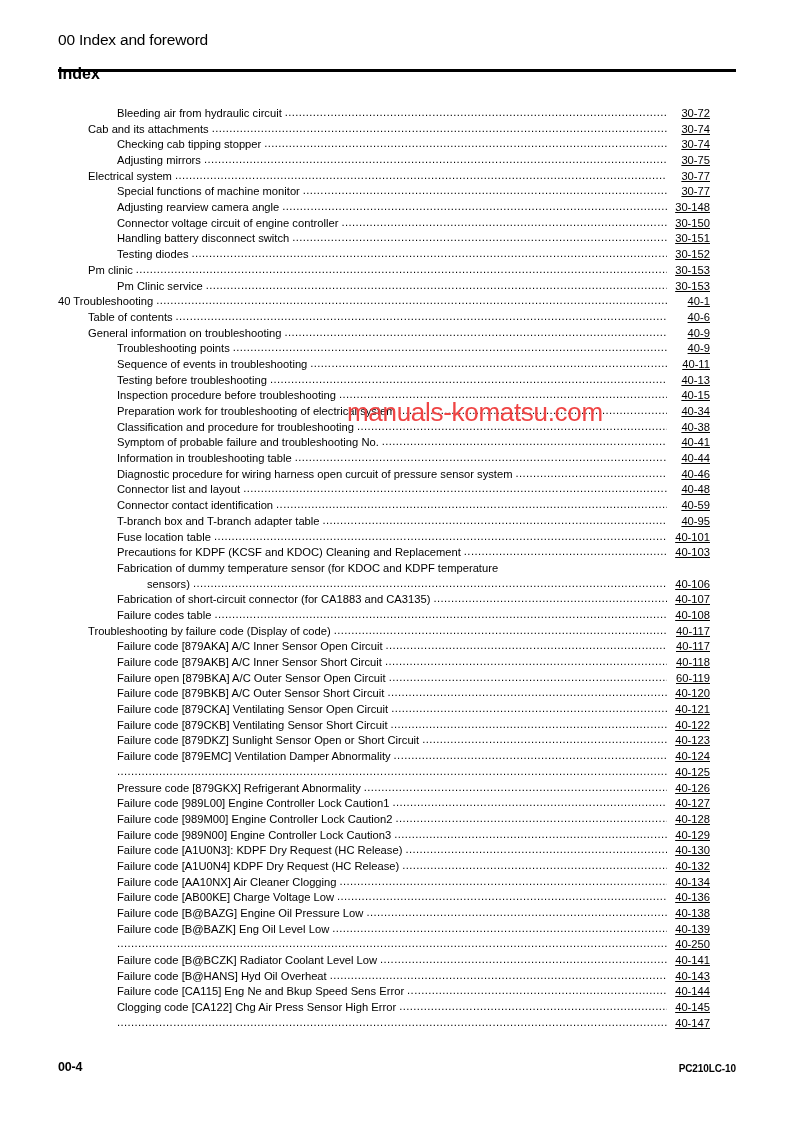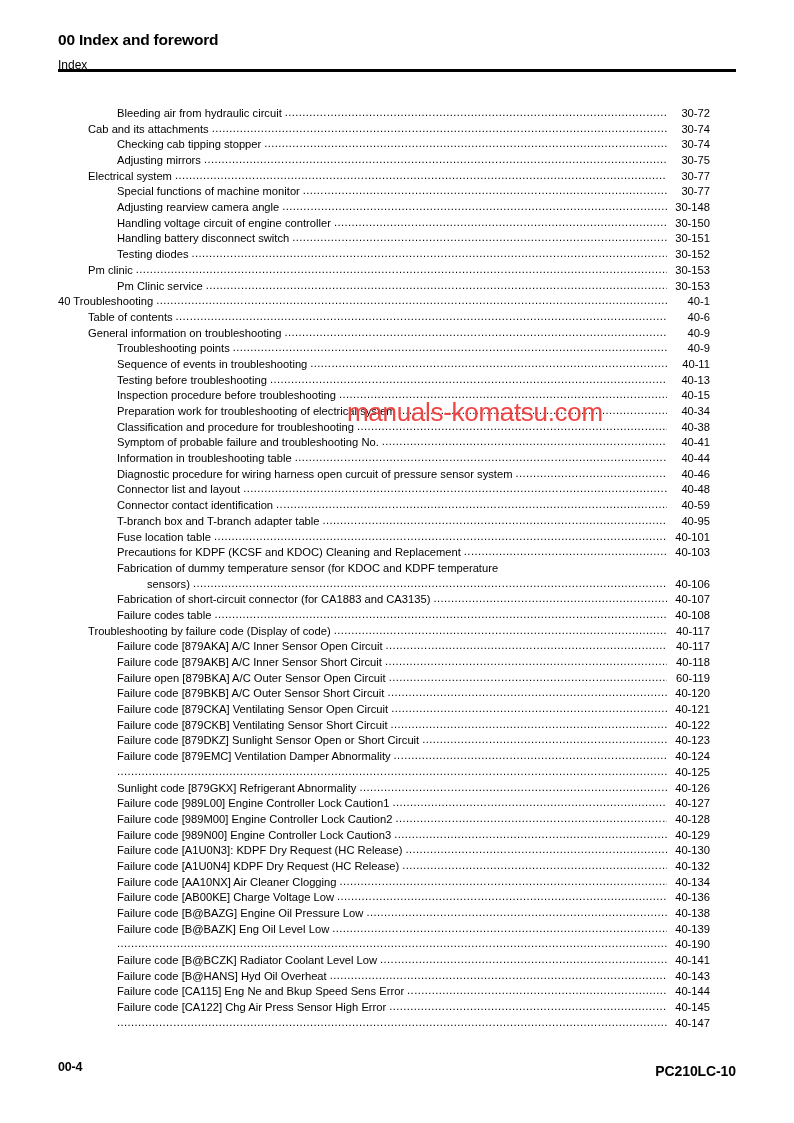--- a/index.html
+++ b/index.html
@@ -23,30 +23,30 @@
 
   
   .header {
     position: absolute;
     left: 58px;
     top: 30px;
     width: 678px;
   }
   .header-title {
     font-size: 15.5px;
-    font-weight: bold;
+    font-weight: normal;
     letter-spacing: -0.2px;
     line-height: 19px;
     white-space: nowrap;
   }
   .header-sub {
-    font-size: 12px;
-    font-weight: normal;
+    font-size: 16px;
+    font-weight: bold;
     line-height: 13px;
-    margin-top: 10px;
+    margin-top: 18px;
   }
   .header-rule {
     position: absolute;
     left: 58px;
     top: 69px;
     width: 678px;
     height: 3px;
     background: #000000;
   }
 
@@ -76,20 +76,21 @@
     white-space: nowrap;
     font-size: 11.2px;
     letter-spacing: 0.4px;
     transform: translateY(-1px);
   }
   .toc-row .pg {
     flex: 0 0 auto;
     text-align: right;
     padding-left: 3px;
     min-width: 40px;
+    text-decoration: underline;
   }
   .toc-row.noleader .leader { visibility: hidden; }
 
   .lvl0 { padding-left: 0px; }
   .lvl1 { padding-left: 30px; }
   .lvl2 { padding-left: 59px; }
   .lvl3 { padding-left: 89px; }
 
   
   .watermark {
@@ -111,21 +112,21 @@
     left: 58px;
     top: 1060px;
     font-size: 12.5px;
     font-weight: bold;
     letter-spacing: -0.2px;
   }
   .footer-right {
     position: absolute;
     right: 58px;
     top: 1063px;
-    font-size: 14px;
+    font-size: 10px;
     font-weight: bold;
     letter-spacing: -0.1px;
   }
 </style>
 </head>
 <body>
 
 <div class="page">
 
   <div class="header">
@@ -164,21 +165,21 @@
         <span class="txt">Special functions of machine monitor</span>
         <span class="leader">...........................................................................................................................................................................................</span>
         <span class="pg">30-77</span>
       </div>
       <div class="toc-row lvl2">
         <span class="txt">Adjusting rearview camera angle</span>
         <span class="leader">...........................................................................................................................................................................................</span>
         <span class="pg">30-148</span>
       </div>
       <div class="toc-row lvl2">
-        <span class="txt">Handling voltage circuit of engine controller</span>
+        <span class="txt">Connector voltage circuit of engine controller</span>
         <span class="leader">...........................................................................................................................................................................................</span>
         <span class="pg">30-150</span>
       </div>
       <div class="toc-row lvl2">
         <span class="txt">Handling battery disconnect switch</span>
         <span class="leader">...........................................................................................................................................................................................</span>
         <span class="pg">30-151</span>
       </div>
       <div class="toc-row lvl2">
         <span class="txt">Testing diodes</span>
@@ -343,21 +344,21 @@
       <div class="toc-row lvl2">
         <span class="txt">Failure code [879EMC] Ventilation Damper Abnormality</span>
         <span class="leader">...........................................................................................................................................................................................</span>
         <span class="pg">40-124</span>
       </div>
       <div class="toc-row lvl2">
         <span class="leader">...........................................................................................................................................................................................</span>
         <span class="pg">40-125</span>
       </div>
       <div class="toc-row lvl2">
-        <span class="txt">Sunlight code [879GKX] Refrigerant Abnormality</span>
+        <span class="txt">Pressure code [879GKX] Refrigerant Abnormality</span>
         <span class="leader">...........................................................................................................................................................................................</span>
         <span class="pg">40-126</span>
       </div>
       <div class="toc-row lvl2">
         <span class="txt">Failure code [989L00] Engine Controller Lock Caution1</span>
         <span class="leader">...........................................................................................................................................................................................</span>
         <span class="pg">40-127</span>
       </div>
       <div class="toc-row lvl2">
         <span class="txt">Failure code [989M00] Engine Controller Lock Caution2</span>
@@ -394,39 +395,39 @@
         <span class="leader">...........................................................................................................................................................................................</span>
         <span class="pg">40-138</span>
       </div>
       <div class="toc-row lvl2">
         <span class="txt">Failure code [B@BAZK] Eng Oil Level Low</span>
         <span class="leader">...........................................................................................................................................................................................</span>
         <span class="pg">40-139</span>
       </div>
       <div class="toc-row lvl2">
         <span class="leader">...........................................................................................................................................................................................</span>
-        <span class="pg">40-190</span>
+        <span class="pg">40-250</span>
       </div>
       <div class="toc-row lvl2">
         <span class="txt">Failure code [B@BCZK] Radiator Coolant Level Low</span>
         <span class="leader">...........................................................................................................................................................................................</span>
         <span class="pg">40-141</span>
       </div>
       <div class="toc-row lvl2">
         <span class="txt">Failure code [B@HANS] Hyd Oil Overheat</span>
         <span class="leader">...........................................................................................................................................................................................</span>
         <span class="pg">40-143</span>
       </div>
       <div class="toc-row lvl2">
         <span class="txt">Failure code [CA115] Eng Ne and Bkup Speed Sens Error</span>
         <span class="leader">...........................................................................................................................................................................................</span>
         <span class="pg">40-144</span>
       </div>
       <div class="toc-row lvl2">
-        <span class="txt">Failure code [CA122] Chg Air Press Sensor High Error</span>
+        <span class="txt">Clogging code [CA122] Chg Air Press Sensor High Error</span>
         <span class="leader">...........................................................................................................................................................................................</span>
         <span class="pg">40-145</span>
       </div>
       <div class="toc-row lvl2">
         <span class="leader">...........................................................................................................................................................................................</span>
         <span class="pg">40-147</span>
       </div>
     </div>
 
   <div class="watermark">manuals-komatsu.com</div>

